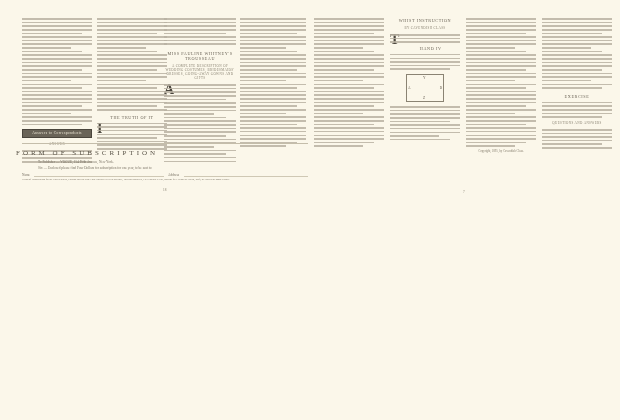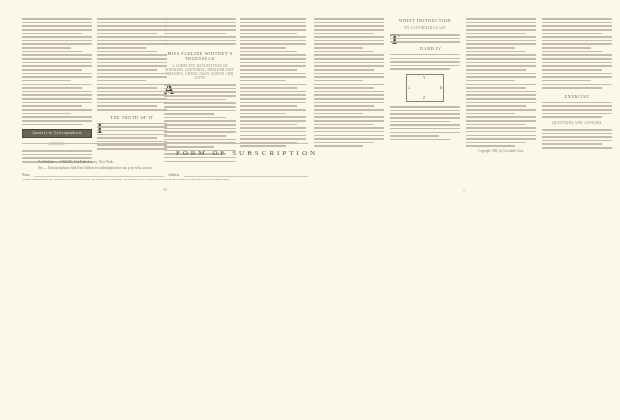--- a/index.html
+++ b/index.html
@@ -37,22 +37,22 @@
     height: 7px; background: #6a6458; color: #efe9d8; font-size: 3.6px;
     text-align: center; line-height: 7px; letter-spacing: 0.4px;
     border: 1px solid #4a453c; margin: 4px 0;
   }
   .diagram-box {
     width: 36px; height: 26px; border: 1px solid #8a8373; margin: 4px auto;
     position: relative;
   }
   .diagram-box span { position: absolute; font-size: 3.5px; color: #6a6356; }
   .form-title {
-    position: absolute; top: 149px; left: 8px; width: 310px;
-    text-align: right; font-size: 7px; letter-spacing: 3px; color: #5a5448;
+    position: absolute; top: 149px; left: 16px; width: 310px;
+    text-align: left; font-size: 7px; letter-spacing: 3px; color: #5a5448;
   }
   .form-line { position: absolute; font-size: 3.4px; color: #7a7365; }
   .rule { position: absolute; height: 1px; background: #c4bdaa; }
   .folio { position: absolute; font-size: 3.4px; color: #8a8373; }
   .tiny-note {
     position: absolute; font-size: 3px; color: #8a8373; text-align: center;
   }
 </style>
 </head>
 <body>

